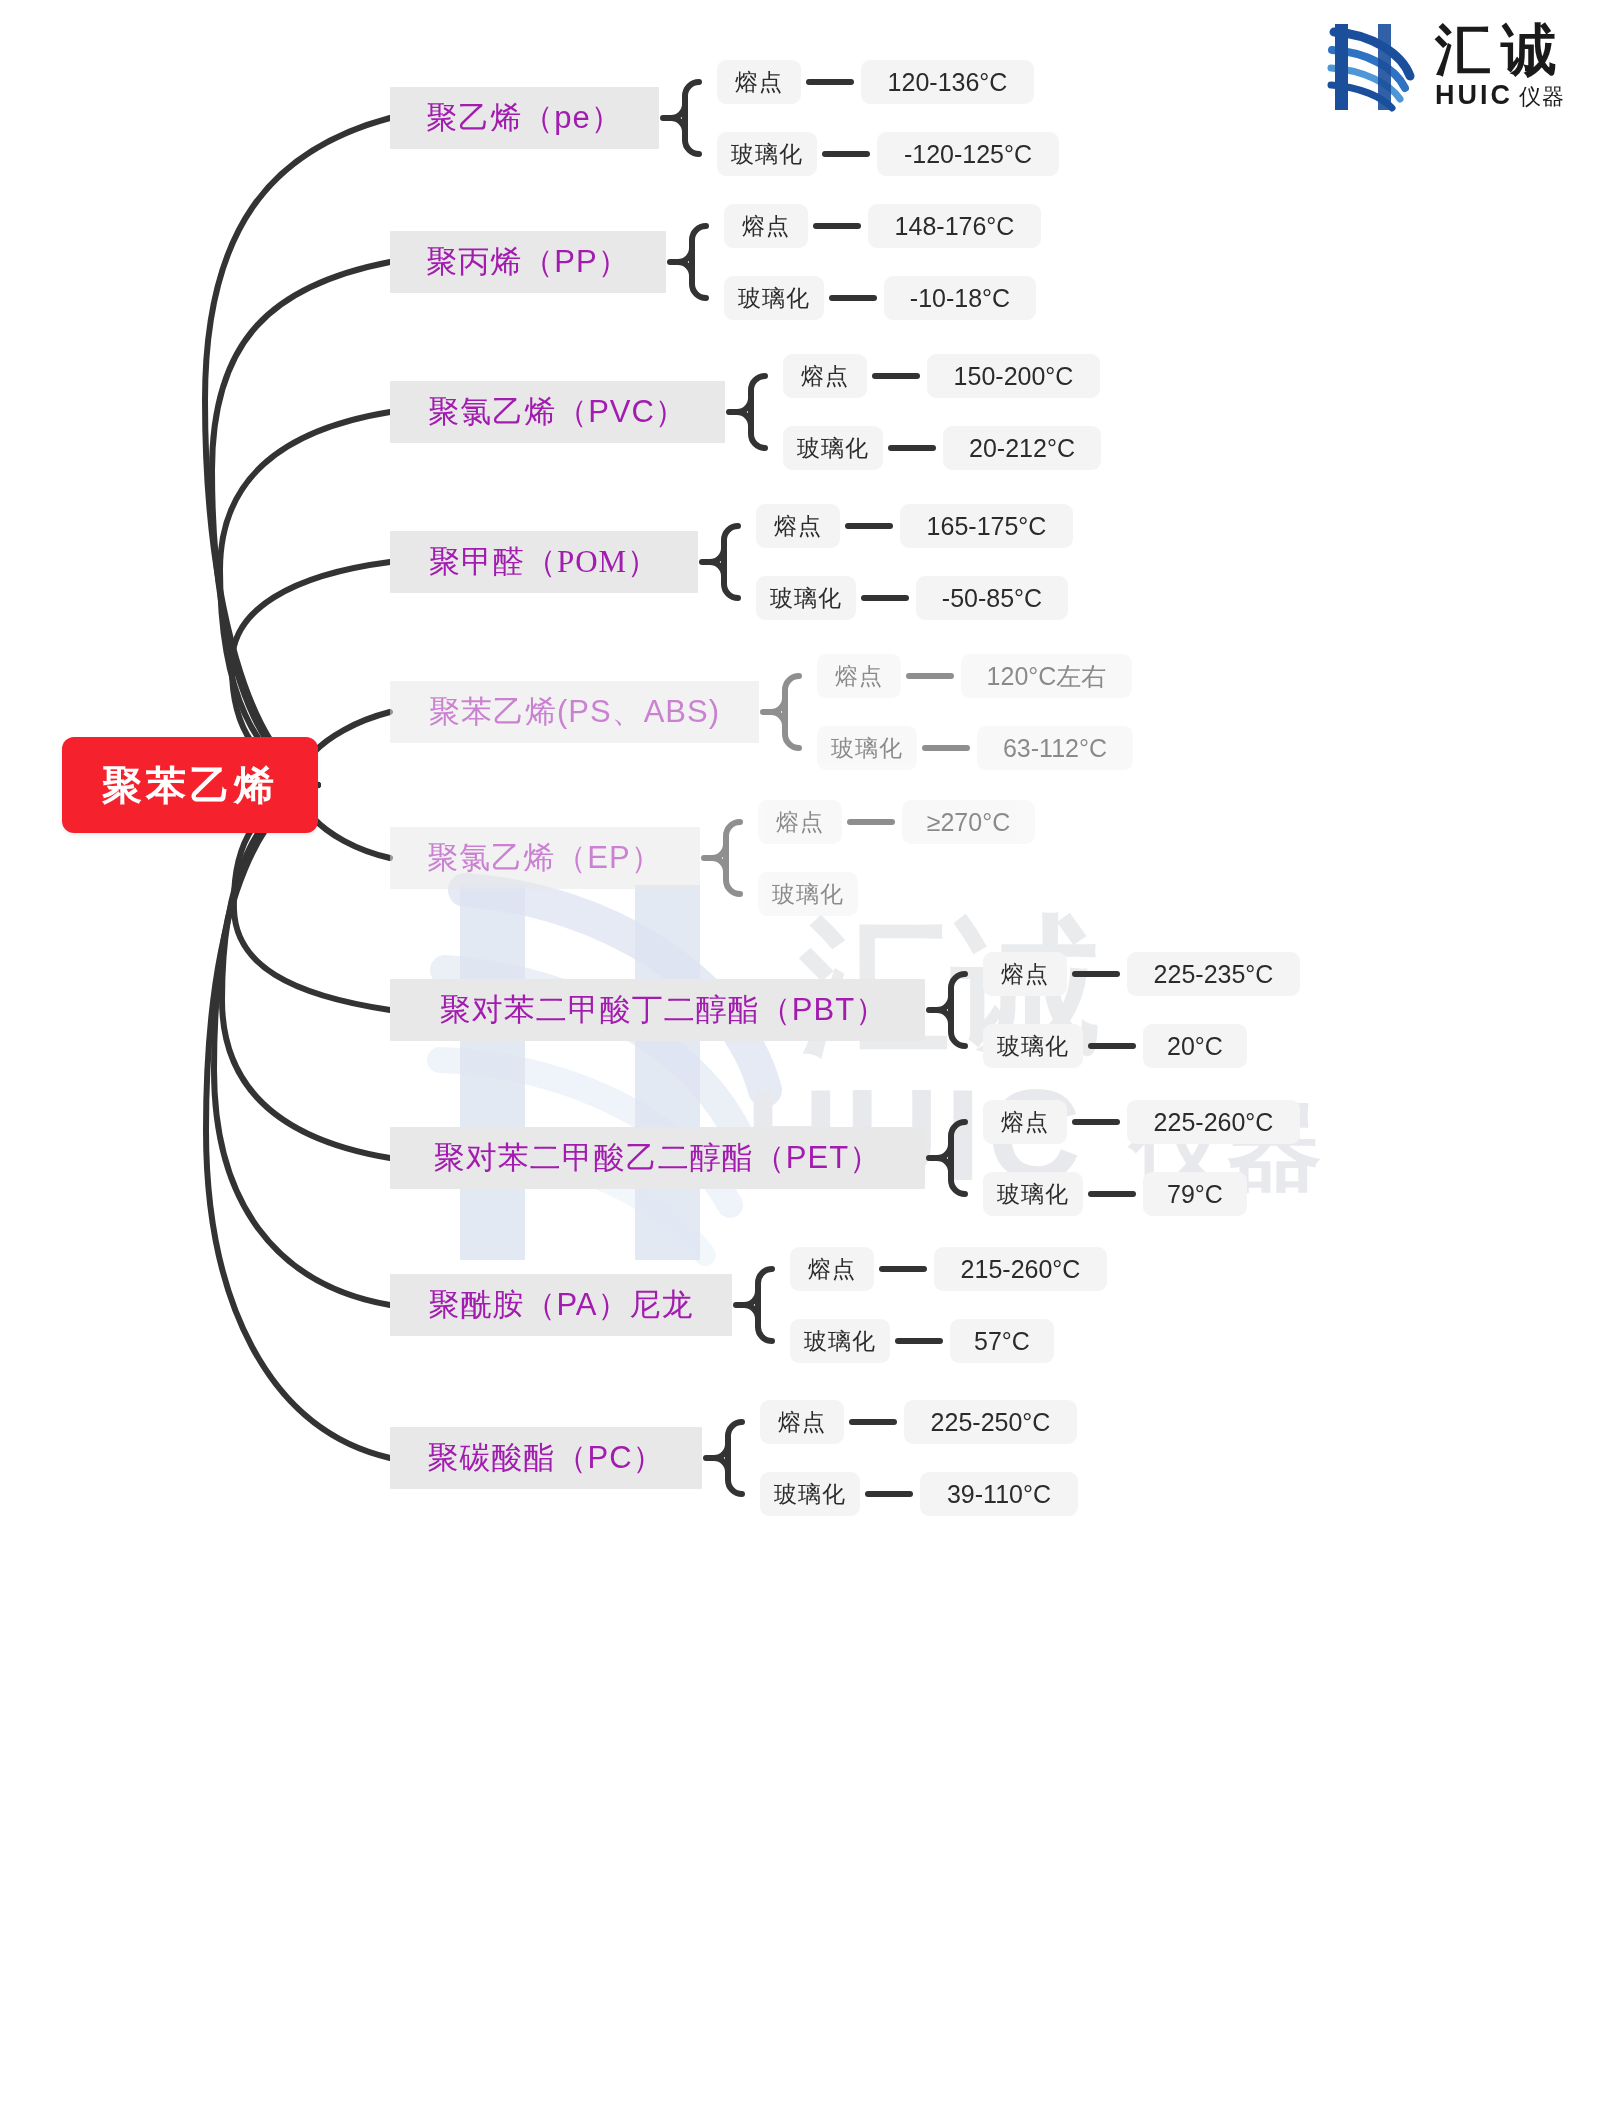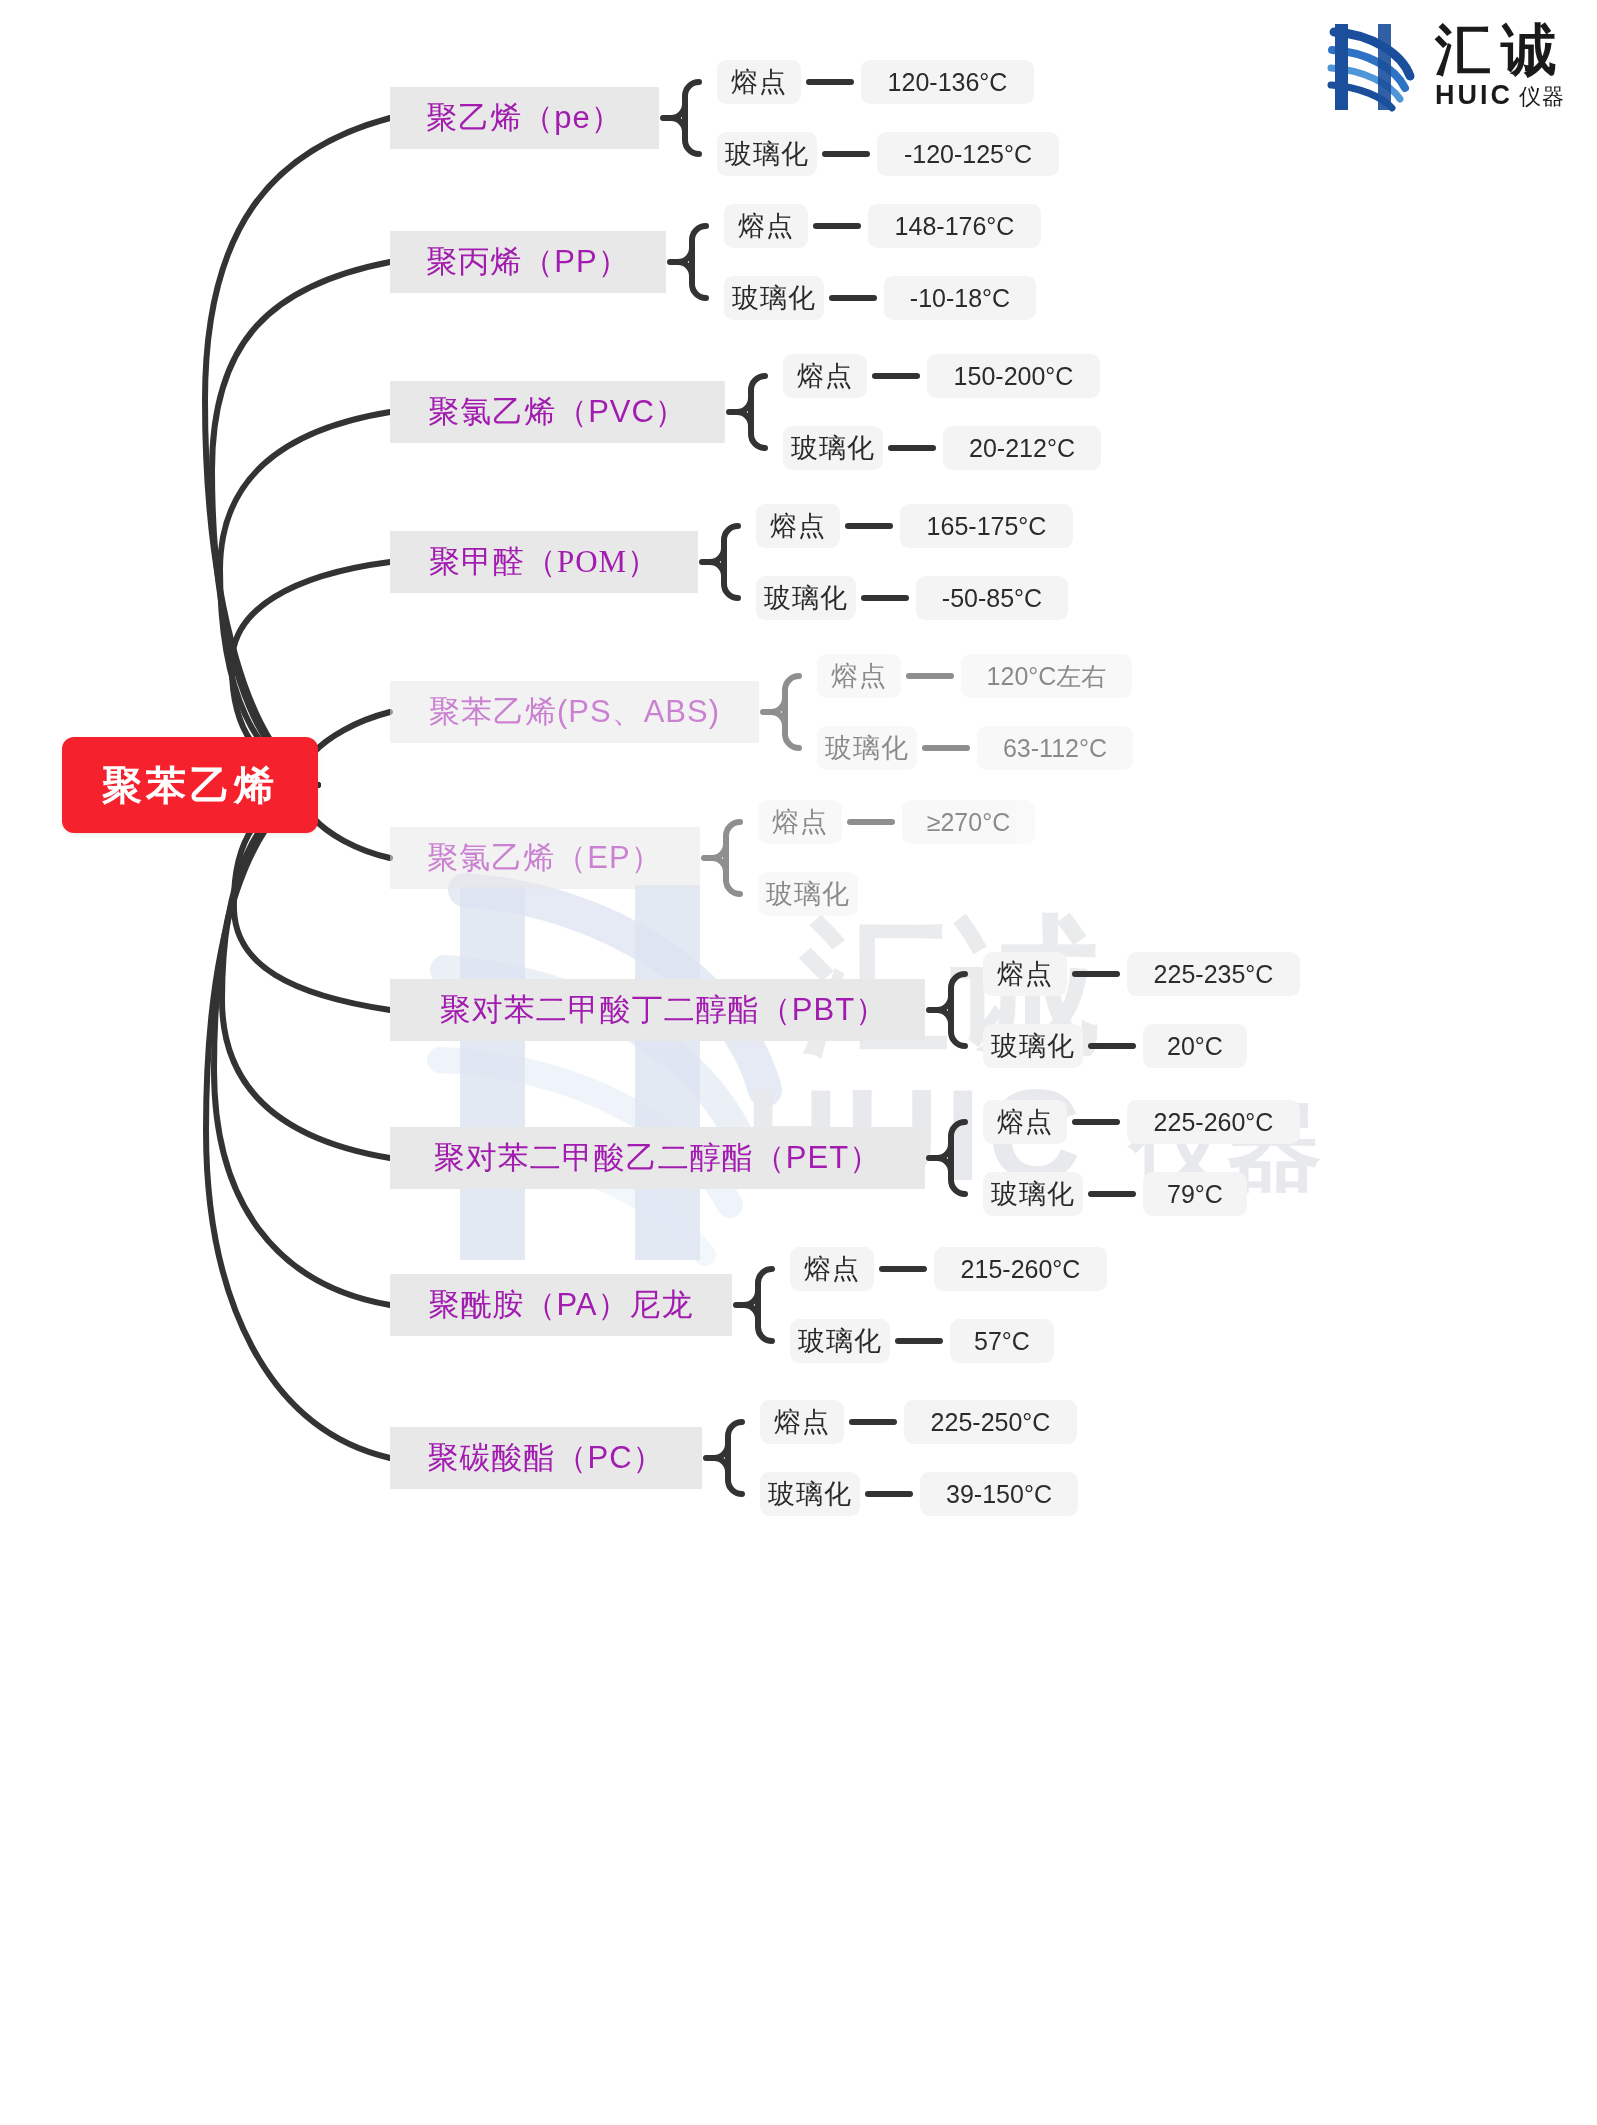--- a/index.html
+++ b/index.html
@@ -63,21 +63,21 @@
   .poly {
     background:#E8E8E8;
     color:#a21caf;
     font-size:31px;
     border-radius:1px;
     letter-spacing:1px;
   }
   .prop {
     background:#F4F4F4;
     color:#2b2b2b;
-    font-size:27px;
+    font-size:23px;
     border-radius:9px;
     letter-spacing:1px;
   }
   .val {
     background:#F4F4F4;
     color:#2b2b2b;
     font-size:25px;
     border-radius:9px;
     letter-spacing:0px;
   }
@@ -321,17 +321,17 @@
       <div class="node prop" style="left: 760px; top: 1400px; width: 84px; height: 44px;">
         <span>熔点</span>
       </div>
       <div class="node prop" style="left: 760px; top: 1472px; width: 100px; height: 44px;">
         <span>玻璃化</span>
       </div>
       <div class="node val" style="left: 904px; top: 1400px; width: 173px; height: 44px;">
         <span>225-250°C</span>
       </div>
       <div class="node val" style="left: 920px; top: 1472px; width: 158px; height: 44px;">
-        <span>39-150°C</span>
+        <span>39-110°C</span>
       </div>
     </div>
 
 </div>
 
 </body></html>

